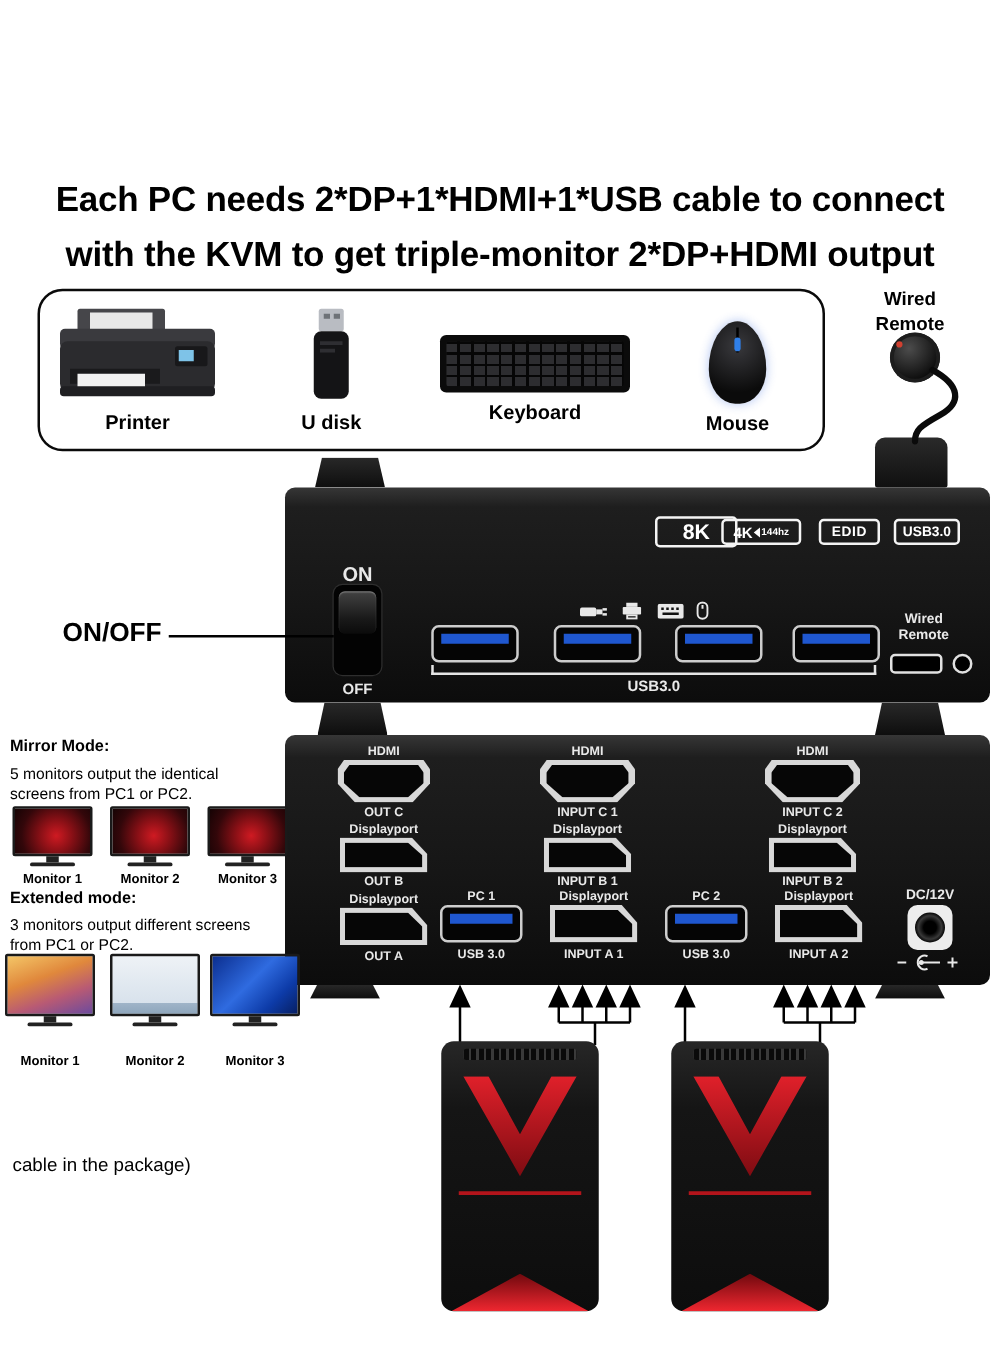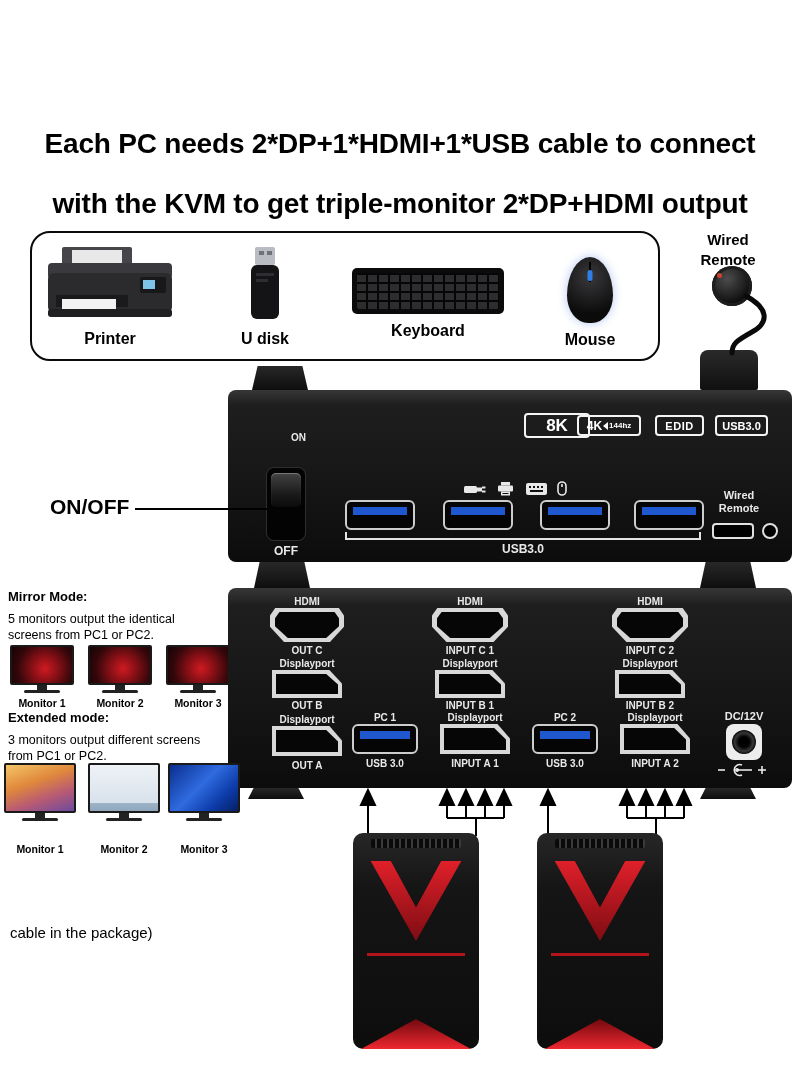--- a/index.html
+++ b/index.html
@@ -75,21 +75,21 @@
       clip-path:polygon(50% 100%,14% 0,30% 0,50% 58%,70% 0,86% 0);}
   .strip{position:absolute;left:14px;top:120px;width:98px;height:3px;background:#b3141b;}
   .glow{position:absolute;bottom:0;left:8px;width:110px;height:30px;
       background:linear-gradient(180deg,#70090e,#ef2730);clip-path:polygon(0 100%,50% 0,100% 100%);}
 </style>
 </head>
 <body>
 
 <div id="canvas">
 
-  <div class="title" style="top:128px;text-align:center;">Each PC needs 2*DP+1*HDMI+1*USB cable to connect</div>
+  <div class="title" style="top:144px;text-align:center;">Each PC needs 2*DP+1*HDMI+1*USB cable to connect</div>
   <div class="title" style="top:188px;">with the KVM to get triple-monitor 2*DP+HDMI output</div>
 
   <div class="peri-box"></div>
 
   <svg class="abs" style="left:42px;top:243px;" width="136" height="84" viewBox="0 0 136 84">
     <rect x="20" y="4" width="70" height="22" rx="2" fill="#46464a"></rect>
     <rect x="30" y="7" width="50" height="15" fill="#e8e8e8"></rect>
     <rect x="6" y="20" width="124" height="16" rx="4" fill="#3a3a3e"></rect>
     <rect x="6" y="30" width="124" height="40" rx="6" fill="#2b2b2e"></rect>
     <rect x="98" y="34" width="26" height="16" rx="2" fill="#18181a"></rect>
@@ -139,21 +139,21 @@
     <span class="tri"></span>
     <span style="font-size:8px;">144hz</span>
   </div>
   <div class="badge" style="left:655px;top:415px;width:49px;height:21px;font-size:11px;letter-spacing:.5px;">
     <span>EDID</span>
   </div>
   <div class="badge" style="left:715px;top:415px;width:53px;height:21px;font-size:11px;">
     <span>USB3.0</span>
   </div>
 
-  <div class="plabel" style="left:266px;top:432px;width:40px;font-size:10px;text-align:right;">ON</div>
+  <div class="plabel" style="left:266px;top:452px;width:40px;font-size:16px;">ON</div>
   <div class="rocker">
       <div class="rocker-cap"></div>
     </div>
   <div class="plabel" style="left:266px;top:544px;width:40px;font-size:12px;">OFF</div>
 
   <div class="callout" style="left:50px;top:495px;">ON/OFF</div>
   <div class="callout-line" style="left:135px;top:508px;width:132px;height:2px;"></div>
 
   <svg class="abs" style="left:464px;top:483px;" width="22" height="13">
     <rect x="0" y="3" width="13" height="7" rx="1.5" fill="#e8e8e8"></rect>

